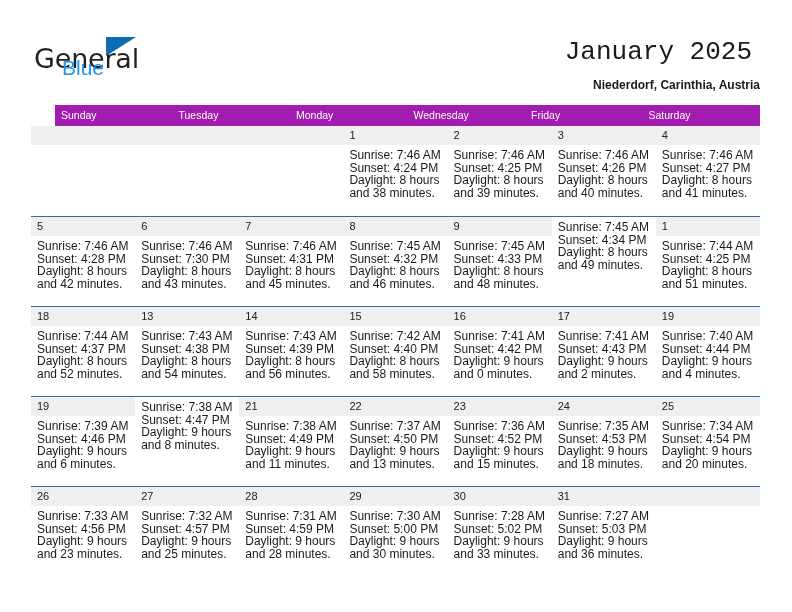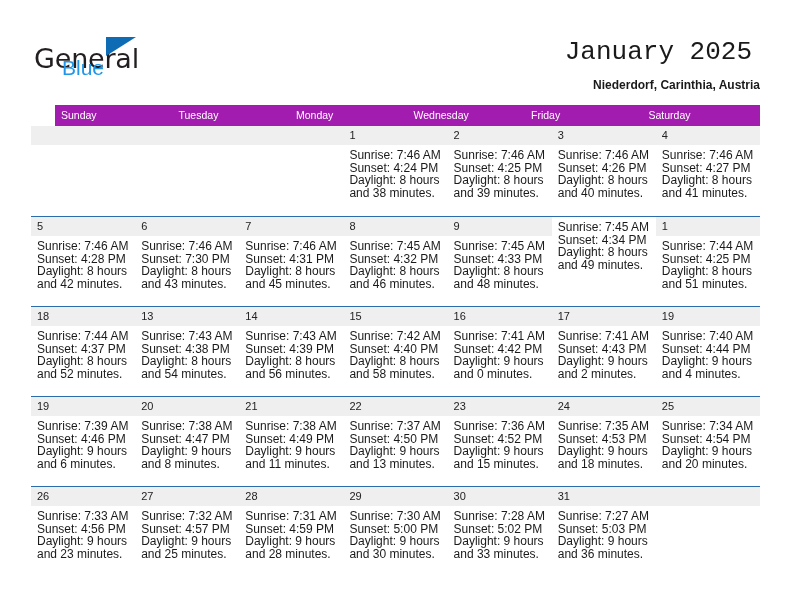--- a/index.html
+++ b/index.html
@@ -362,21 +362,20 @@
           <div class="day-cell">
             <div class="day-number-band">19</div>
             <div class="day-body">
               <div>Sunrise: 7:39 AM</div>
               <div>Sunset: 4:46 PM</div>
               <div>Daylight: 9 hours</div>
               <div>and 6 minutes.</div>
             </div>
           </div>
           <div class="day-cell">
-            <div class="day-number-band">20</div>
             <div class="day-body">
               <div>Sunrise: 7:38 AM</div>
               <div>Sunset: 4:47 PM</div>
               <div>Daylight: 9 hours</div>
               <div>and 8 minutes.</div>
             </div>
           </div>
           <div class="day-cell">
             <div class="day-number-band">21</div>
             <div class="day-body">

